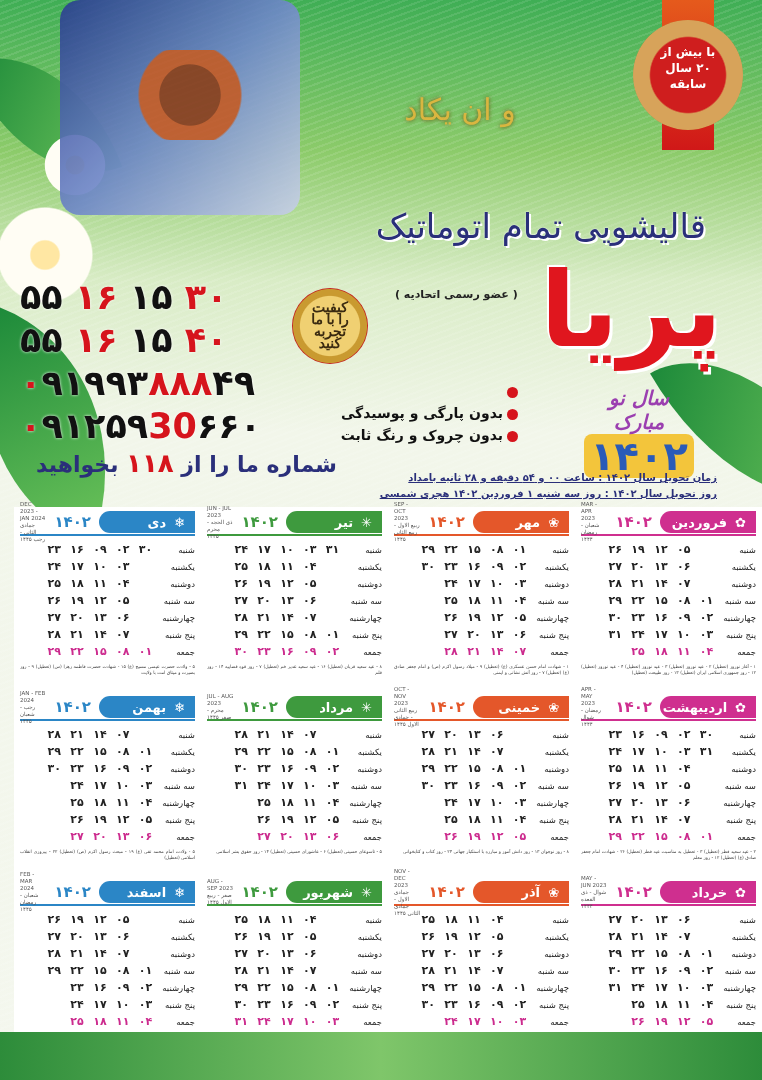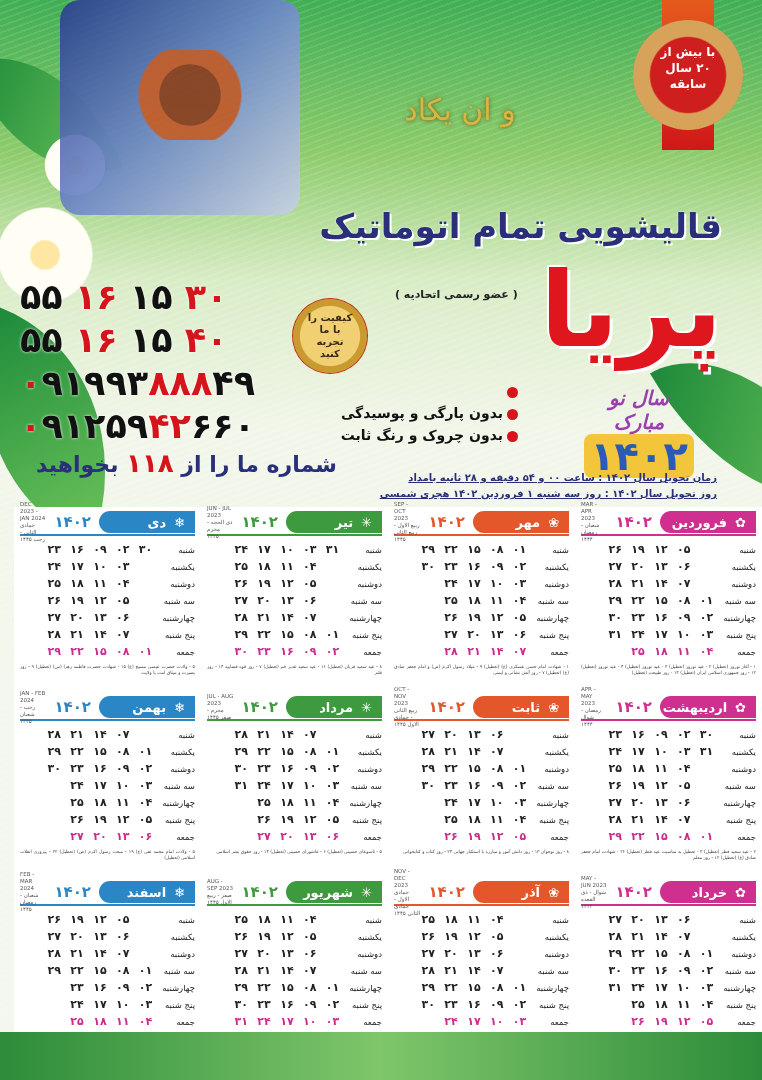--- a/index.html
+++ b/index.html
@@ -7,24 +7,24 @@
   .poster { position: absolute; inset: 0; background: linear-gradient(180deg, #3fae55 0%, #8ccb6a 14%, #d9ecc6 26%, #f2f6ea 40%, #f4f7ee 100%); overflow: hidden; }
   .stripes { position: absolute; inset: 0; background: repeating-linear-gradient(160deg, rgba(255,255,255,0.10) 0 2px, rgba(255,255,255,0) 2px 6px); pointer-events: none; }
   .leaf { position: absolute; border-radius: 0 100% 0 100%; background: linear-gradient(135deg, #1d8a3a, #6cc35a); }
   .flower { position: absolute; width: 70px; height: 70px; border-radius: 50%; background: radial-gradient(circle, #ffe7a3 0 18%, #fffdf4 20% 60%, rgba(255,255,255,0) 62%); }
   .machine { position: absolute; left: 60px; top: 0; width: 240px; height: 215px; border-radius: 20px; background: linear-gradient(135deg, #2a3d8f, #6f88c9 50%, #c8d1e6); opacity: .9; }
   .machine:after { content: ""; position: absolute; left: 70px; top: 50px; width: 150px; height: 90px; border-radius: 40px; background: radial-gradient(circle at 40% 50%, #8b3b22 0 30%, #c5572e 31% 50%, rgba(0,0,0,0) 52%); }
   .calligraphy { position: absolute; left: 320px; top: 40px; width: 280px; height: 140px; color: #d9b640; font-family: "DejaVu Serif", serif; font-size: 30px; text-align: center; line-height: 140px; text-shadow: 0 0 4px #6a5310; direction: rtl; }
   .medal { position: absolute; left: 633px; top: 20px; width: 110px; height: 110px; border-radius: 50%; background: radial-gradient(circle, #cf1e1e 0 48%, #d7a35a 50% 70%, #b8803a 72% 100%); }
   .medal-ribbon { position: absolute; left: 662px; top: 0; width: 52px; height: 150px; background: linear-gradient(180deg, #e55a1c, #d01818); }
   .medal-text { position: absolute; left: 655px; top: 44px; width: 66px; text-align: center; color: #fff; font-weight: bold; font-size: 12px; line-height: 16px; direction: rtl; }
-  .title { position: absolute; right: 40px; top: 206px; color: #2a2f7a; font-weight: bold; font-size: 34px; direction: rtl; text-shadow: 0 0 2px #fff, 2px 2px 0 #fff; }
+  .title { position: absolute; right: 56px; top: 206px; color: #2a2f7a; font-weight: normal; font-size: 34px; direction: rtl; text-shadow: 0 0 2px #fff, 2px 2px 0 #fff; }
   .brand { position: absolute; right: 40px; top: 255px; color: #e0161e; font-weight: bold; font-size: 104px; direction: rtl; line-height: 110px; text-shadow: 3px 3px 0 #fff, -2px -2px 0 #fff; }
   .member { position: absolute; left: 395px; top: 288px; color: #222; font-weight: bold; font-size: 11px; direction: rtl; }
-  .quality { position: absolute; left: 292px; top: 298px; width: 76px; height: 76px; border-radius: 50%; background: radial-gradient(circle, #f0d072 0 55%, #c99a30 57% 68%, #c21a1a 70% 100%); color: #3a2a10; font-weight: bold; font-size: 10px; text-align: center; direction: rtl; display: flex; align-items: center; justify-content: center; line-height: 12px; padding: 14px; }
+  .quality { position: absolute; left: 292px; top: 288px; width: 76px; height: 76px; border-radius: 50%; background: radial-gradient(circle, #f0d072 0 55%, #c99a30 57% 68%, #c21a1a 70% 100%); color: #3a2a10; font-weight: bold; font-size: 14px; text-align: center; direction: rtl; display: flex; align-items: center; justify-content: center; line-height: 12px; padding: 14px; font-family: Liberation Serif, serif; }
   .phones { position: absolute; left: 20px; top: 248px; width: 255px; direction: ltr; margin-top: 28px; }
   .phone { font-weight: bold; font-size: 35px; line-height: 43px; letter-spacing: 2px; color: #111; white-space: nowrap; text-shadow: 0 0 3px #fff; }
   .phone .red { color: #d6141c; }
   .ask { position: absolute; left: 36px; top: 448px; font-weight: bold; font-size: 22px; color: #2a2f7a; direction: rtl; white-space: nowrap; }
   .ask .red { color: #d6141c; font-size: 26px; }
   .features { position: absolute; left: 298px; top: 380px; width: 220px; direction: rtl; text-align: right; }
   .guarantee { font-weight: bold; font-size: 13px; color: #222; text-align: center; margin-bottom: 6px; }
   .feature { font-weight: bold; font-size: 14px; color: #111; line-height: 22px; white-space: nowrap; }
   .feature .dot { display: inline-block; width: 11px; height: 11px; border-radius: 50%; background: #d6141c; margin-left: 4px; vertical-align: middle; }
   .newyear { position: absolute; left: 584px; top: 386px; width: 110px; text-align: center; }
@@ -72,21 +72,21 @@
 
   <div class="title">قالیشویی تمام اتوماتیک</div>
   <div class="brand">پریا</div>
   <div class="member">( عضو رسمی اتحادیه )</div>
   <div class="quality">کیفیت را با ما تجربه کنید</div>
 
   <div class="phones" id="phones">
       <div class="phone"><span>۵۵ </span><span class="red">۱۶ </span><span>۱۵ </span><span class="red">۳۰</span></div>
       <div class="phone"><span>۵۵ </span><span class="red">۱۶ </span><span>۱۵ </span><span class="red">۴۰</span></div>
       <div class="phone"><span class="red">۰</span><span>۹۱۹۹۳</span><span class="red">۸۸۸</span><span>۴۹</span></div>
-      <div class="phone"><span class="red">۰</span><span>۹۱۲۵۹</span><span class="red">۴۲</span><span>۶۶۰</span></div>
+      <div class="phone"><span class="red">۰</span><span>۹۱۲۵۹</span><span class="red">30</span><span>۶۶۰</span></div>
     </div>
   <div class="ask">
     <span>شماره ما را از </span><span class="red">۱۱۸</span><span> بخواهید</span>
   </div>
 
   <div class="features">
     <div class="feature"><span class="dot"></span></div>
     <div class="feature"><span class="dot"></span><span>بدون پارگی و پوسیدگی</span></div>
     <div class="feature"><span class="dot"></span><span>بدون چروک و رنگ ثابت</span></div>
   </div>
@@ -429,21 +429,21 @@
           <div class="day fri">۲۲</div>
           <div class="day fri">۲۹</div>
           <div class="day fri"></div>
         </div>
         <div class="notes">۲ - عید سعید فطر (تعطیل) ۳ - تعطیل به مناسبت عید فطر (تعطیل) ۲۶ - شهادت امام جعفر صادق (ع) (تعطیل) ۱۲ - روز معلم</div>
       </div>
       <div class="month c-orange">
     <div class="m-head">
       <div class="m-name">
         <span>❀</span>
-        <span>ثابت</span>
+        <span>خمینی</span>
       </div>
       <div class="m-year">۱۴۰۲</div>
       <div class="m-greg">
         <div>OCT - NOV 2023</div>
         <div>ربیع الثانی - جمادی الاول ۱۴۴۵</div>
       </div>
     </div>
     <div class="m-line"></div>
         <div class="grid">
           <div class="wd">شنبه</div>

